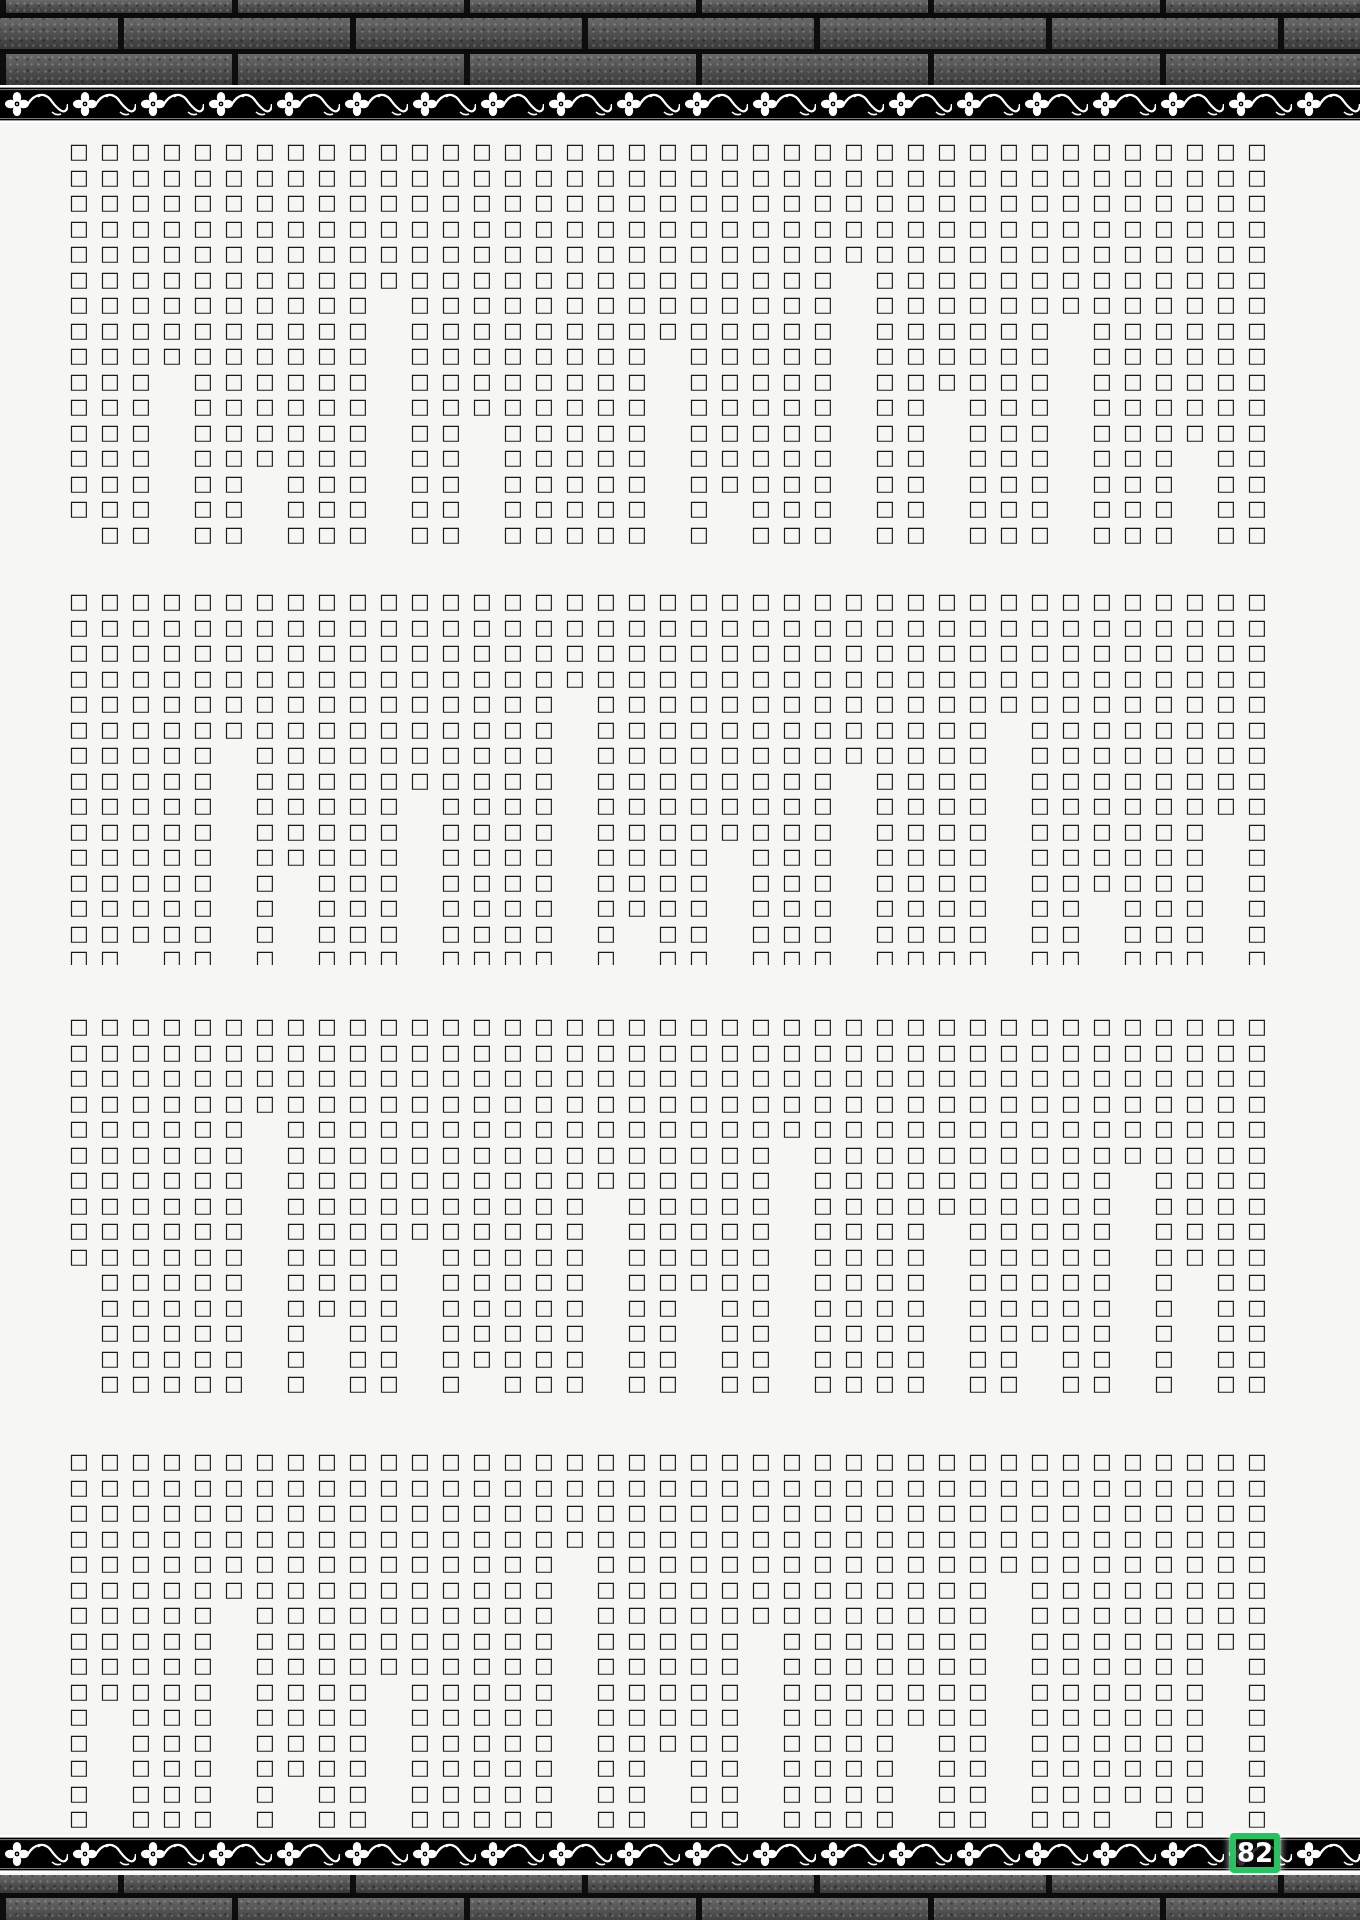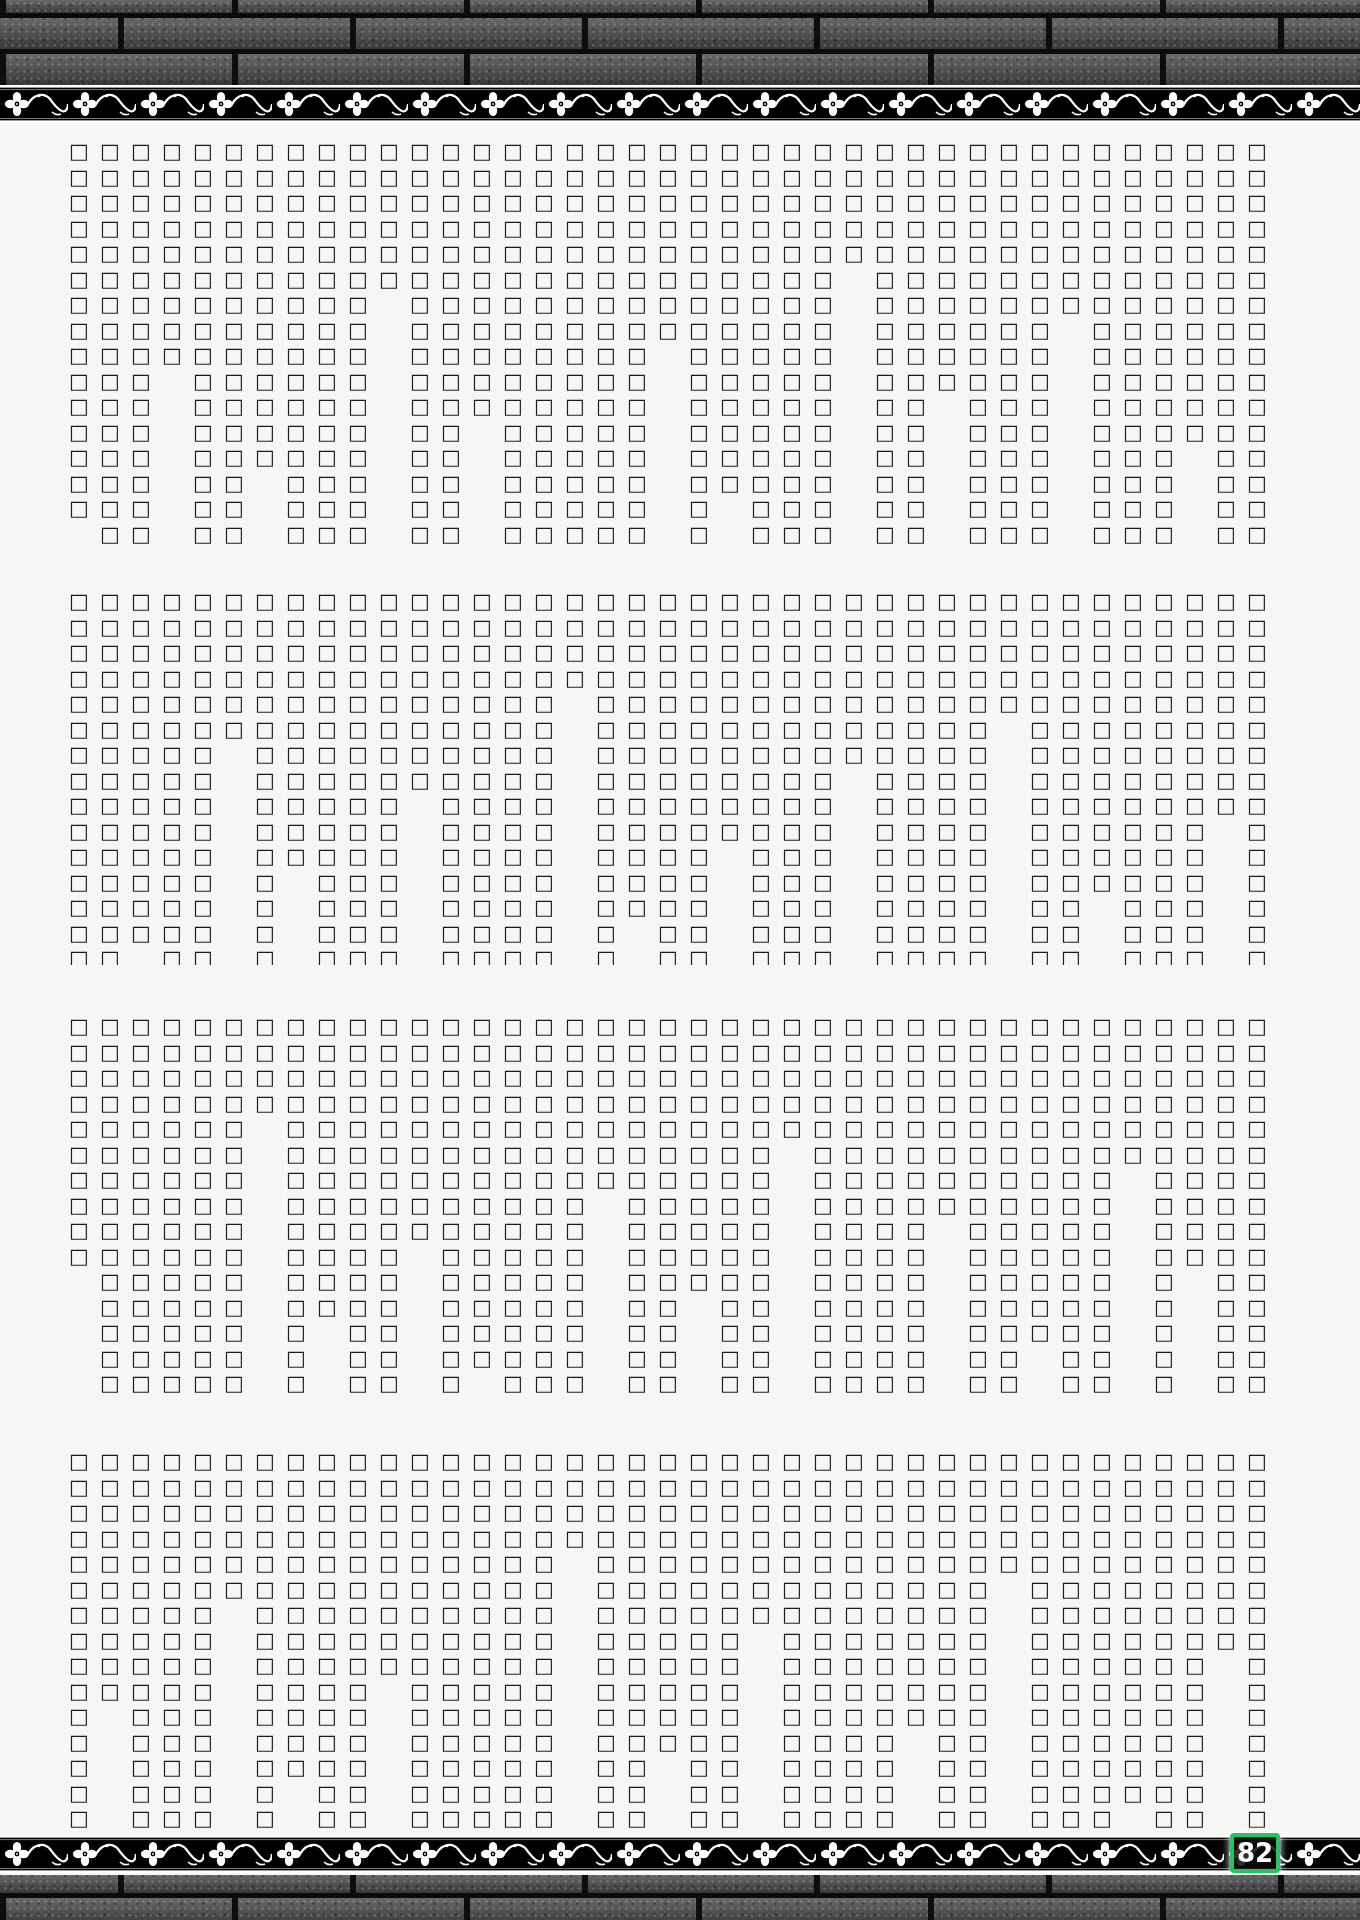--- a/index.html
+++ b/index.html
@@ -45,21 +45,21 @@
   }
   .band.b1{top:16px;height:406px;}
   .band.b2{top:466px;height:376px;}
   .band.b3{top:891px;height:382px;}
   .band.b4{top:1326px;height:380px;}
   
   .pagenum{
     position:absolute;left:1230px;top:1833px;width:50px;height:40px;
     display:flex;align-items:center;justify-content:center;
     background:rgba(10,10,10,.85);
-    border:4px solid #22c55e;border-radius:4px;
+    border:6px solid #22c55e;border-radius:4px;
     box-shadow:0 0 8px rgba(255,255,255,.9),0 0 2px rgba(255,255,255,.9);
     color:#ffffff;font-family:"DejaVu Sans","Liberation Sans",sans-serif;
     font-size:26px;font-weight:bold;box-sizing:border-box;
   }
 </style>
 </head>
 <body>
 
 <div id="page">
 

